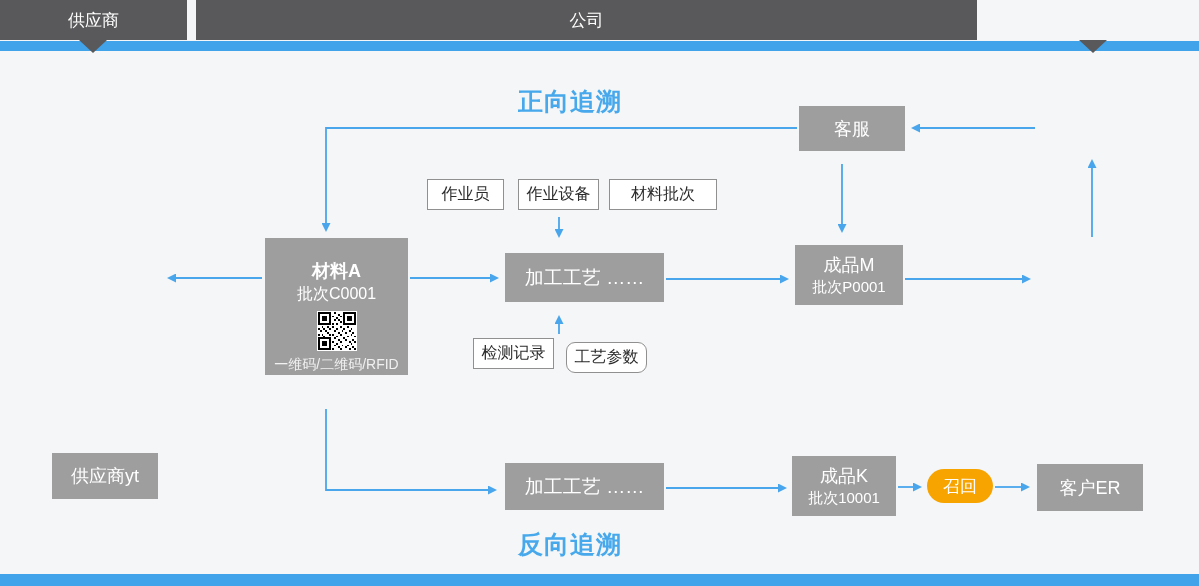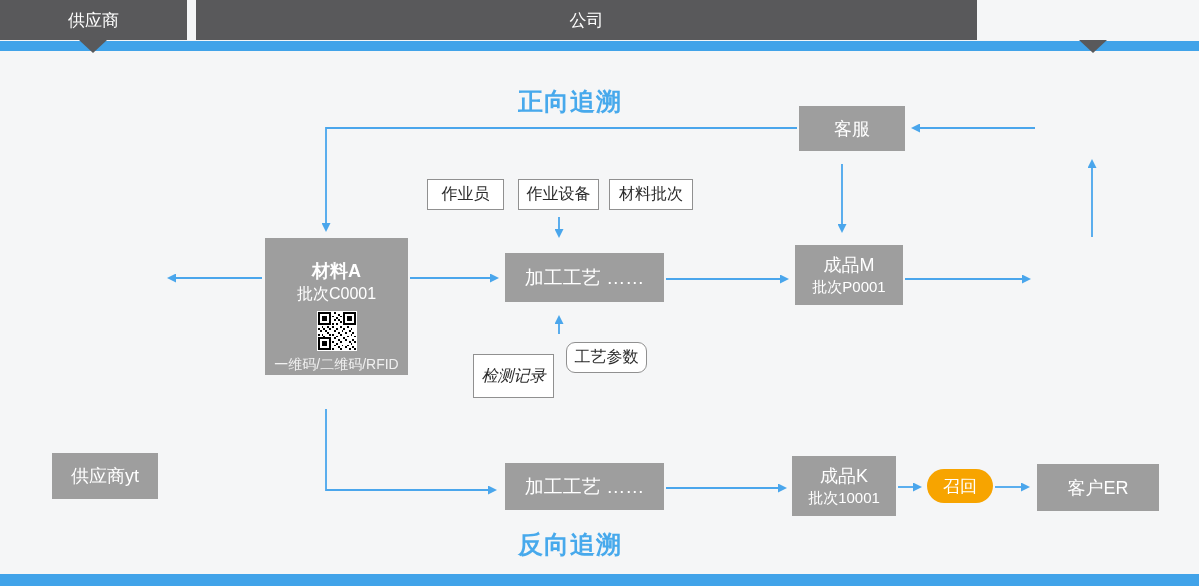--- a/index.html
+++ b/index.html
@@ -73,21 +73,21 @@
     <polyline points="326,409 326,490 494,490" marker-end="url(#ah)"></polyline>
     <line x1="666" y1="488" x2="784" y2="488" marker-end="url(#ah)"></line>
     <line x1="898" y1="487" x2="919" y2="487" marker-end="url(#ah)"></line>
     <line x1="995" y1="487" x2="1027" y2="487" marker-end="url(#ah)"></line>
   </svg>
 
   <div class="gnode" style="left:799px;top:106px;width:106px;height:45px;">客服</div>
 
   <div class="wbox" style="left:427px;top:179px;width:77px;height:31px;">作业员</div>
   <div class="wbox" style="left:518px;top:179px;width:81px;height:31px;">作业设备</div>
-  <div class="wbox" style="left:609px;top:179px;width:84px;height:31px;">材料批次</div>
+  <div class="wbox" style="left:609px;top:179px;width:108px;height:31px;">材料批次</div>
 
 
   <div class="gnode material" style="left:265px;top:238px;width:143px;height:137px;">
     <div class="m-title">材料A</div>
     <div class="m-batch">批次C0001</div>
     <div class="qr">
       <svg viewBox="0 0 21 21" width="38" height="38" shape-rendering="crispEdges">
         <rect width="21" height="21" fill="#fff"></rect>
         <g fill="#000">
           <path fill-rule="evenodd" d="M0,0h7v7H0z M1,1h5v5H1z"></path>
@@ -109,29 +109,29 @@
   </div>
 
   <div class="gnode" style="left:505px;top:253px;width:159px;height:49px;font-size:19px;">加工工艺 ……</div>
 
   <div class="gnode two" style="left:795px;top:245px;width:108px;height:60px;">
     <span>成品M</span>
     <span class="batch">批次P0001</span>
   </div>
 
 
-  <div class="wbox" style="left:473px;top:354px;width:81px;height:44px;font-style:italic;">检测记录</div>
+  <div class="wbox" style="left:473px;top:338px;width:81px;height:31px;">检测记录</div>
   <div class="wbox" style="left:566px;top:342px;width:81px;height:31px;border-radius:9px;">工艺参数</div>
 
   <div class="gnode" style="left:52px;top:453px;width:106px;height:46px;">供应商yt</div>
 
   <div class="gnode" style="left:505px;top:463px;width:159px;height:47px;font-size:19px;">加工工艺 ……</div>
 
   <div class="gnode two" style="left:792px;top:456px;width:104px;height:60px;">
     <span>成品K</span>
     <span class="batch">批次10001</span>
   </div>
 
   <div class="pill" style="left:927px;top:469px;width:66px;height:34px;">召回</div>
 
-  <div class="gnode" style="left:1037px;top:464px;width:122px;height:47px;">客户ER</div>
+  <div class="gnode" style="left:1037px;top:464px;width:106px;height:47px;">客户ER</div>
 
 </div>
 
 </body></html>

